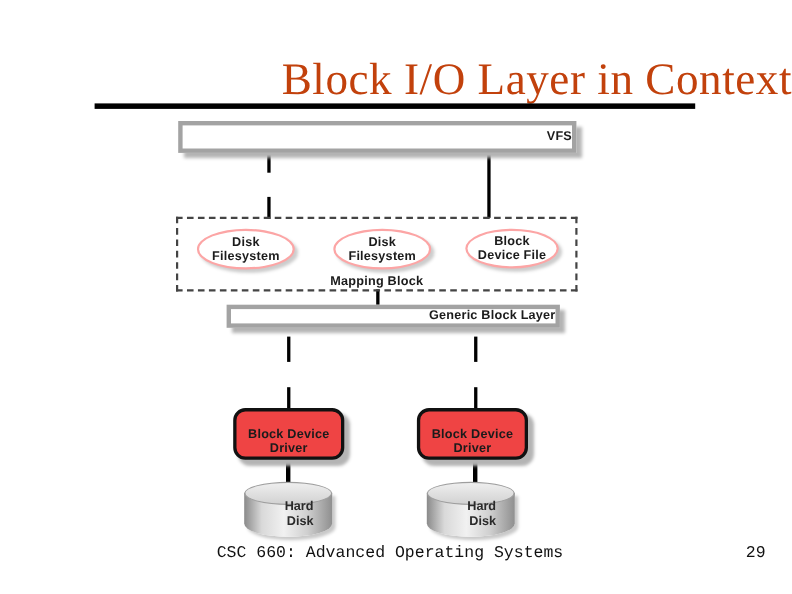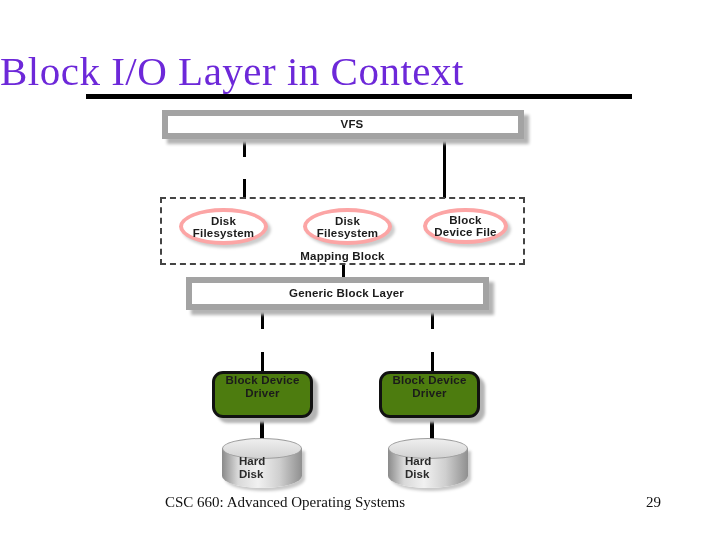--- a/index.html
+++ b/index.html
@@ -2,79 +2,79 @@
 <html><head>
 <meta charset="utf-8">
 <style>
   html,body{margin:0;padding:0;background:#fff;}
   #slide{
     position:relative;width:720px;height:540px;background:#ffffff;
     overflow:hidden;font-family:"Liberation Sans",sans-serif;
   }
   
   .title{
-    position:absolute;top:50px;left:0;width:720px;text-align:left;
+    position:absolute;top:50px;left:0;width:720px;text-align:right;
     font-family:"Liberation Serif","DejaVu Serif",serif;
-    font-size:41px;line-height:1.05;color:#6d28d9;letter-spacing:0.5px;white-space:nowrap;
+    font-size:41px;line-height:1.05;color:#c2410c;letter-spacing:0.5px;white-space:nowrap;
   }
   .rule{position:absolute;left:86px;top:94px;width:546px;height:5px;background:#000;}
   
   .dlabel{
     font-size:11.5px;font-weight:700;color:#1b1b1b;letter-spacing:0.2px;
     line-height:13px;text-align:center;
   }
   
   .dbox{
-    position:absolute;background:#fff;border:6px solid #a3a3a3;
+    position:absolute;background:#fff;border:4px solid #a3a3a3;
     box-shadow:5px 5px 3px #b4b4b4;box-sizing:border-box;
-    display:flex;align-items:center;justify-content:center;padding-left:18px;
+    display:flex;align-items:center;justify-content:flex-end;padding-left:18px;
   }
   
   .dashed{
     position:absolute;left:160px;top:197px;width:365px;height:68px;
     border:2px dashed #444;box-sizing:border-box;background:transparent;
   }
   .maplabel{position:absolute;left:0;right:0;bottom:0px;}
   
   .ellipse{
-    position:absolute;background:#fff;border:4px solid #fca5a5;border-radius:50%;
+    position:absolute;background:#fff;border:2px solid #fca5a5;border-radius:50%;
     box-sizing:border-box;display:flex;align-items:center;justify-content:center;
     box-shadow:3px 3px 3px #cccccc;
   }
   .ellipse .dlabel{line-height:12px;}
   
   .driver{
-    position:absolute;background:#4d7c0f;border:3px solid #111;border-radius:11px;
+    position:absolute;background:#ef4444;border:3px solid #111;border-radius:11px;
     box-shadow:5px 5px 3px #b4b4b4;box-sizing:border-box;
-    display:flex;align-items:flex-start;justify-content:center;
+    display:flex;align-items:flex-end;justify-content:center;
   }
   
   .conn{position:absolute;background:#000;}
   
   .cyl{position:absolute;width:80px;height:50px;}
   .cyl-body{
     position:absolute;left:0;top:10px;width:80px;height:40px;
     background:linear-gradient(90deg,#8a8a8a 0%,#d9d9d9 20%,#f1f1f1 45%,#cfcfcf 72%,#8f8f8f 100%);
     border-radius:0 0 40px 40px / 0 0 12px 12px;
     box-shadow:3px 3px 3px rgba(0,0,0,0.22);
   }
   .cyl-top{
     position:absolute;left:0;top:0;width:80px;height:21px;border-radius:50%;
     background:linear-gradient(180deg,#efefef 0%,#d2d2d2 100%);
     border:1px solid #9e9e9e;box-sizing:border-box;
   }
   .cyl-label{
     position:absolute;left:17px;top:17px;width:46px;
-    font-size:11.5px;font-weight:700;color:#2a2a2a;line-height:12.5px;text-align:left;
+    font-size:11.5px;font-weight:700;color:#2a2a2a;line-height:12.5px;text-align:right;
   }
   
   .footer-text{
     position:absolute;top:494px;
-    font-family:Liberation Serif, serif;
-    font-size:15px;color:#111;
+    font-family:Liberation Mono, monospace;
+    font-size:15px;color:#111;margin-left:32px;
   }
 </style>
 </head>
 <body>
 
 <div id="slide">
 
   <div class="title">Block I/O Layer in Context</div>
   <div class="rule"></div>
 
@@ -101,21 +101,21 @@
   <div class="ellipse" style="left:179px;top:208px;width:89px;height:37px;">
     <span class="dlabel">Disk Filesystem</span>
   </div>
   <div class="ellipse" style="left:303px;top:208px;width:89px;height:37px;">
     <span class="dlabel">Disk Filesystem</span>
   </div>
   <div class="ellipse" style="left:423px;top:208px;width:85px;height:36px;align-items:center;">
     <span class="dlabel" style="width:64px;">Block Device File</span>
   </div>
 
-  <div class="dbox" style="left:186px;top:277px;width:303px;height:33px;">
+  <div class="dbox" style="left:206px;top:277px;width:303px;height:21px;">
     <span class="dlabel">Generic Block Layer</span>
   </div>
 
 
   <div class="driver" style="left:212px;top:371px;width:101px;height:47px;">
     <span class="dlabel" style="width:86px;">Block Device Driver</span>
   </div>
   <div class="driver" style="left:379px;top:371px;width:101px;height:47px;">
     <span class="dlabel" style="width:86px;">Block Device Driver</span>
   </div>

